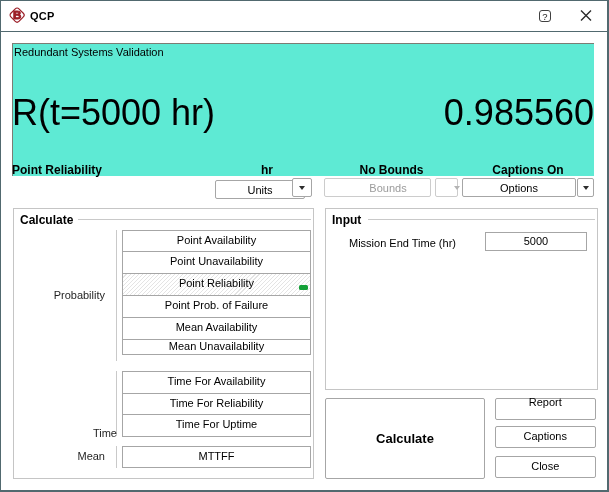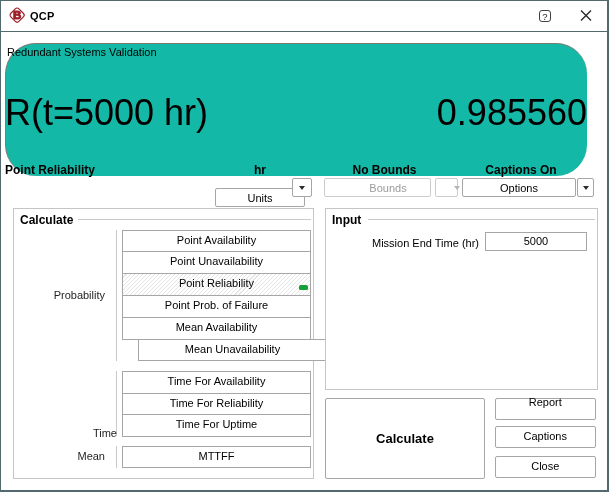--- a/index.html
+++ b/index.html
@@ -4,22 +4,22 @@
 <style>
 * { margin:0; padding:0; box-sizing:border-box; }
 html,body { width:609px; height:492px; overflow:hidden; }
 body { font-family:"Liberation Sans",sans-serif; background:#fff; position:relative; color:#000; }
 .winborder { position:absolute; left:0; top:0; width:609px; height:492px;
   border:1px solid #51696f; border-right-width:2px; border-bottom-width:2px; pointer-events:none; z-index:50; }
 .titlesep { position:absolute; left:1px; top:31px; width:606px; height:1px; background:#51696f; }
 .qcp { position:absolute; left:30px; top:10px; font-size:11px; font-weight:bold; letter-spacing:0.2px; }
 .helpbox { position:absolute; left:539px; top:10px; width:12px; height:12px; border:1px solid #404040; border-radius:3px;
   font-size:9.5px; text-align:center; line-height:11px; color:#1c1c1c; }
-.beige { position:absolute; left:5px; top:43px; width:582px; height:133px; background:#14b8a6;
-  border-top:1px solid #7c7c74; border-left:1px solid #7c7c74;border-radius:31px; }
+.beige { position:absolute; left:12px; top:43px; width:582px; height:133px; background:#5eead4;
+  border-top:1px solid #7c7c74; border-left:1px solid #7c7c74; }
 .rsv { position:absolute; left:1px; top:2px; font-size:11px; }
 .bigL { position:absolute; left:-1px; top:48.5px; font-size:36px; line-height:40px; }
 .bigR { position:absolute; right:0px; top:48.5px; font-size:36px; line-height:40px; }
 .cap { position:absolute; font-size:12px; font-weight:bold; top:118.5px; white-space:nowrap; }
 .btn { position:absolute; background:#fff; border:1px solid #a6a6a6; border-radius:2px; font-size:11px;
   display:flex; align-items:center; justify-content:center; white-space:nowrap; }
 .dis { color:#9b9b9b; border-color:#cccccc;padding-left:21px; }
 .sq { border-radius:0; padding-bottom:3px; }
 .arr { width:0; height:0; border-left:3px solid transparent; border-right:3px solid transparent; border-top:4px solid #2d2d2d; }
 .arrg { border-top-color:#b4b4b4; }
@@ -49,21 +49,21 @@
   <div class="beige">
     <div class="rsv">Redundant Systems Validation</div>
     <div class="bigL">R(t=5000 hr)</div>
     <div class="bigR">0.985560</div>
     <div class="cap" style="left:-1px;">Point Reliability</div>
     <div class="cap" style="left:254px; width:0; display:flex; justify-content:center;">hr</div>
     <div class="cap" style="left:378.5px; width:0; display:flex; justify-content:center;">No Bounds</div>
     <div class="cap" style="left:515px; width:0; display:flex; justify-content:center;">Captions On</div>
   </div>
 
-  <div class="btn" style="left:215px; top:188px; width:90px; height:19px;">Units</div>
+  <div class="btn" style="left:215px; top:180px; width:90px; height:19px;">Units</div>
   <div class="btn" style="left:292px; top:178px; width:20px; height:19px;">
     <span class="arr"></span>
   </div>
   <div class="btn dis" style="left:324px; top:178px; width:107px; height:19px;">Bounds</div>
   <div class="btn dis" style="left:435px; top:178px; width:20px; height:19px;">
     <span class="arr arrg"></span>
   </div>
   <div class="btn" style="left:462px; top:178px; width:114px; height:19px;">Options</div>
   <div class="btn" style="left:577px; top:178px; width:17px; height:19px;">
     <span class="arr"></span>
@@ -77,31 +77,31 @@
     <div class="vsep" style="top:237px; height:22px;"></div>
     <div class="seclab" style="left:0; top:80px;">Probability</div>
     <div class="seclab" style="left:12px; top:190px;margin-top:28px;">Time</div>
     <div class="seclab" style="left:0; top:241px;">Mean</div>
   </div>
   <div class="btn sq" style="left:122px; top:230px; width:189px; height:22px;">Point Availability</div>
   <div class="btn sq" style="left:122px; top:251px; width:189px; height:23px;">Point Unavailability</div>
   <div class="btn sq hatch" style="left:122px; top:273px; width:189px; height:23px;">Point Reliability<span class="gind"></span></div>
   <div class="btn sq" style="left:122px; top:295px; width:189px; height:23px;">Point Prob. of Failure</div>
   <div class="btn sq" style="left:122px; top:317px; width:189px; height:23px;">Mean Availability</div>
-  <div class="btn sq" style="left:138px; top:339px; width:189px; height:22px;">Mean Unavailability</div>
+  <div class="btn sq" style="left:122px; top:339px; width:189px; height:16px;">Mean Unavailability</div>
 
   <div class="btn sq" style="left:122px; top:371px; width:189px; height:23px;">Time For Availability</div>
   <div class="btn sq" style="left:122px; top:393px; width:189px; height:22px;">Time For Reliability</div>
   <div class="btn sq" style="left:122px; top:414px; width:189px; height:23px;">Time For Uptime</div>
 
   <div class="btn sq" style="left:122px; top:446px; width:189px; height:22px;">MTTFF</div>
 
   <div class="grp" style="left:325px; top:208px; width:273px; height:182px;">
     <div class="grplab">Input</div>
     <div class="grpline" style="left:42px; right:2px;"></div>
-    <div style="position:absolute; left:0; top:28px; width:153px; text-align:right; font-size:11px;">Mission End Time (hr)</div>
+    <div style="position:absolute; left:0; top:28px; width:153px; text-align:center; font-size:11px;">Mission End Time (hr)</div>
     <div style="position:absolute; left:159px; top:22.5px; width:102px; height:19px; border:1px solid #a6a6a6; background:#fff; font-size:11px; display:flex; align-items:center; justify-content:center;">5000</div>
   </div>
 
   <div class="btn" style="left:325px; top:398px; width:160px; height:80.5px; font-size:13px; font-weight:bold;">Calculate</div>
   <div class="btn" style="left:494.5px; top:397.5px; width:101.5px; height:22px; padding-bottom:14px;">Report</div>
   <div class="btn" style="left:494.5px; top:426px; width:101.5px; height:21.5px; padding-bottom:2px;">Captions</div>
   <div class="btn" style="left:494.5px; top:456px; width:101.5px; height:21.5px; padding-bottom:2px;">Close</div>
 
 </body></html>

